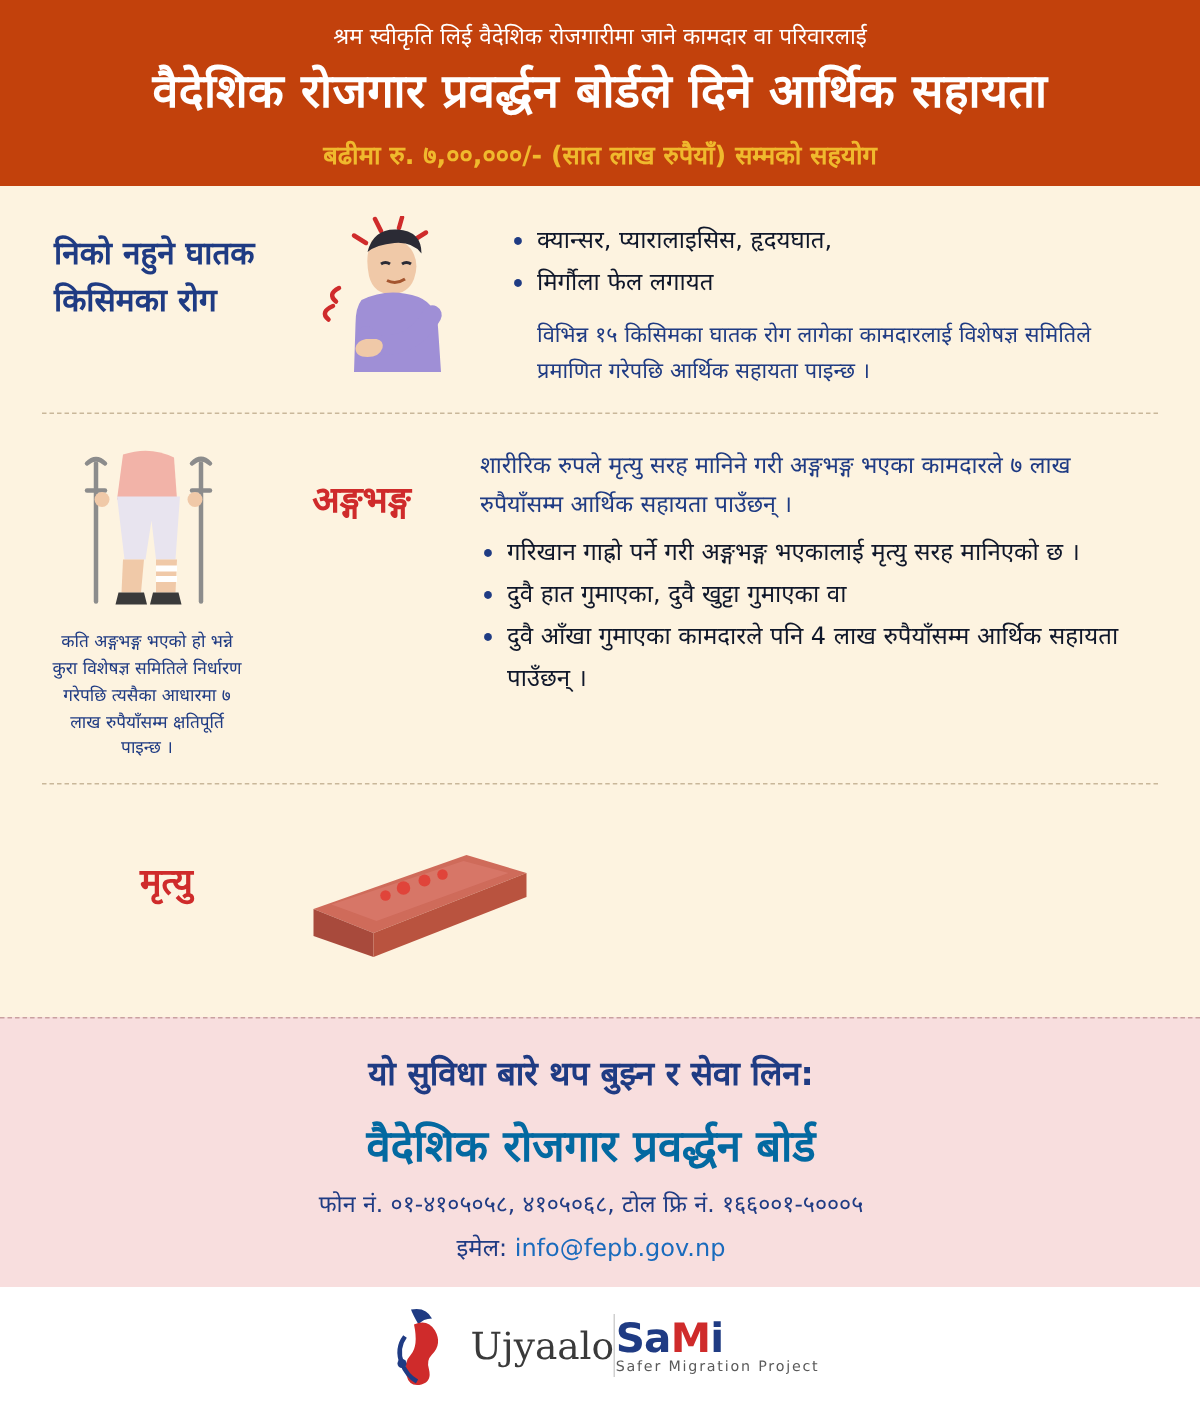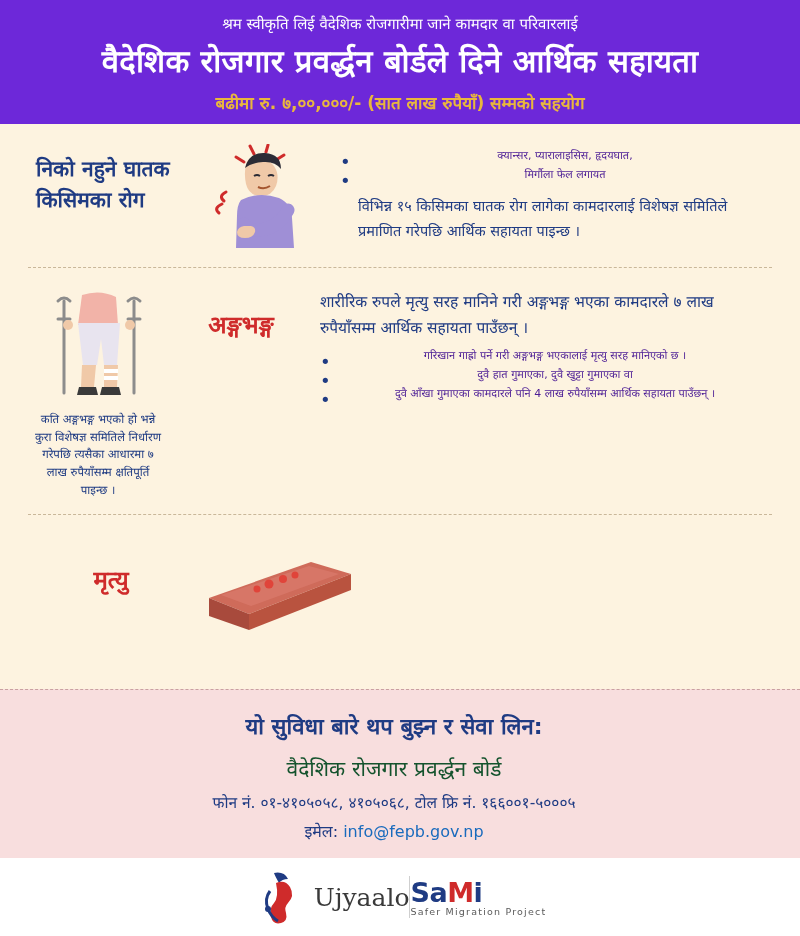--- a/index.html
+++ b/index.html
@@ -17,21 +17,21 @@
     width: 800px;
     height: 936px;
     position: relative;
     background: #fdf6e3;
     display: flex;
     flex-direction: column;
   }
 
   
   .header {
-    background: #6d28d9;
+    background: #c2410c;
     color: #ffffff;
     padding: 14px 20px 10px 20px;
     text-align: center;
     position: relative;
   }
   .header-eyebrow {
     font-size: 15px;
     line-height: 1.4;
     color: #ffffff;
     margin-bottom: 6px;
@@ -100,24 +100,23 @@
     padding-top: 6px;
   }
   ul.bullets {
     margin: 0;
     padding: 0;
     list-style: none;
   }
   ul.bullets li {
     position: relative;
     padding-left: 18px;
-    font-size: 11px;
+    font-size: 16px;
     line-height: 1.75;
-    color: #4c1d95;
-    text-align: center;
+    color: #0f172a;
   }
   ul.bullets li::before {
     content: "•";
     position: absolute;
     left: 0;
     top: 0;
     color: #1f3b83;
     font-size: 18px;
   }
   .note {
@@ -152,23 +151,23 @@
     padding: 20px 32px 16px 20px;
     border-top: 1px dashed #c9a0a0;
   }
   .contact-head {
     color: #1f3b83;
     font-weight: bold;
     font-size: 22px;
     margin-bottom: 14px;
   }
   .contact-org {
-    color: #14532d;
-    font-weight: normal;
-    font-size: 21px;
+    color: #0369a1;
+    font-weight: bold;
+    font-size: 29px;
     margin-bottom: 8px;
   }
   .contact-line {
     color: #1f3b83;
     font-size: 15.5px;
     line-height: 1.8;
   }
   .contact-email {
     color: #1f3b83;
     font-size: 16px;

